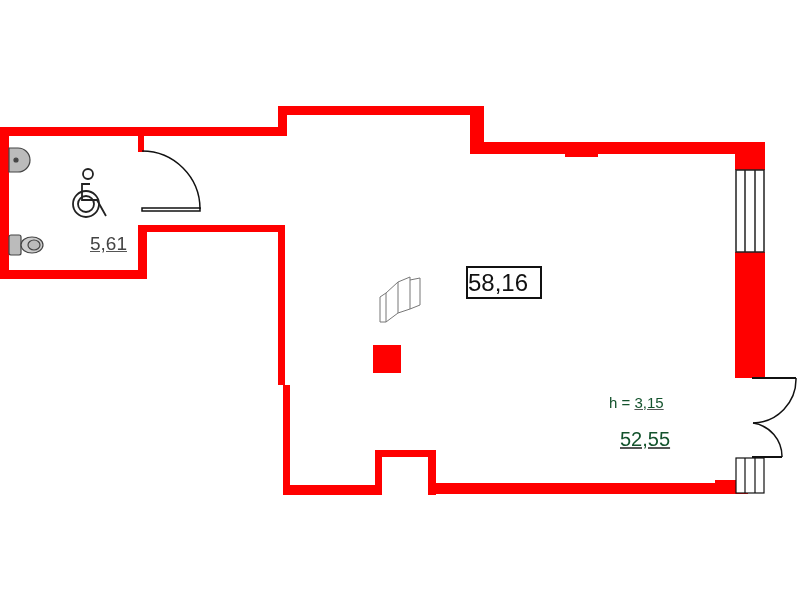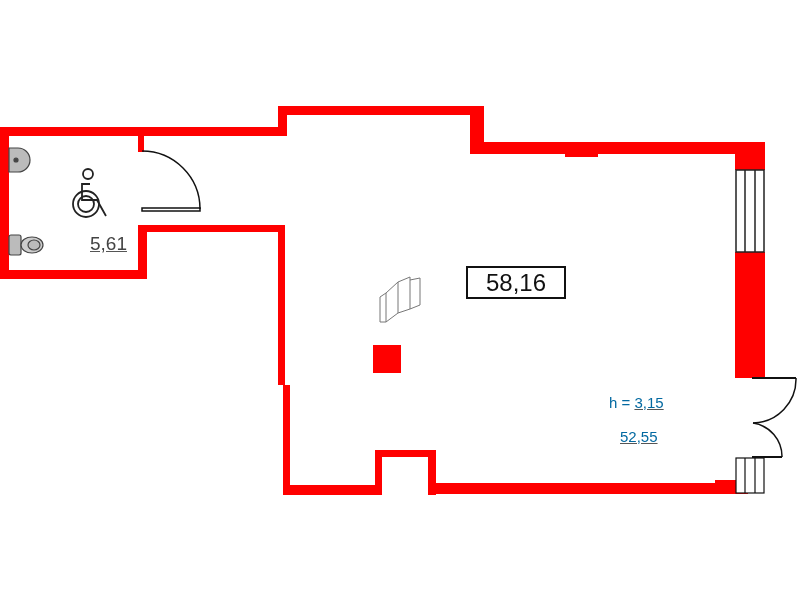--- a/index.html
+++ b/index.html
@@ -1,23 +1,23 @@
 <!DOCTYPE html>
 <html><head>
   <meta charset="utf-8">
   <style>
     html, body { margin: 0; padding: 0; background: #ffffff; }
     body { width: 800px; height: 600px; position: relative; overflow: hidden; font-family: "Liberation Sans", sans-serif; }
     #plan { position: absolute; left: 0; top: 0; width: 800px; height: 600px; }
-    .lbl { position: absolute; color: #0369a1; font-family: "Liberation Sans", sans-serif; white-space: nowrap; }
+    .lbl { position: absolute; color: #14532d; font-family: "Liberation Sans", sans-serif; white-space: nowrap; }
     .u { text-decoration: underline; text-decoration-color: #555; }
-    #total-area-box { position: absolute; left: 466px; top: 266px; width: 100px; height: 33px; border: 2px solid #111; box-sizing: border-box; font-size: 24px; text-align: center; line-height: 29px; color: #111; background: #fff; }
+    #total-area-box { position: absolute; left: 466px; top: 266px; width: 76px; height: 33px; border: 2px solid #111; box-sizing: border-box; font-size: 24px; text-align: left; line-height: 29px; color: #111; background: #fff; }
     #wc-area { left: 90px; top: 233px; font-size: 19px; color: #444; }
     #height-label { left: 609px; top: 394px; font-size: 15px; }
-    #main-area { left: 620px; top: 428px; font-size: 15px; }
+    #main-area { left: 620px; top: 428px; font-size: 20px; }
   </style>
 </head>
 <body>
 
 <svg id="plan" viewBox="0 0 800 600" xmlns="http://www.w3.org/2000/svg">
   <g fill="#ff0000">
 
     <rect x="0" y="127" width="280" height="9"></rect>
     <rect x="0" y="127" width="9" height="152"></rect>
     <rect x="0" y="270" width="147" height="9"></rect>

